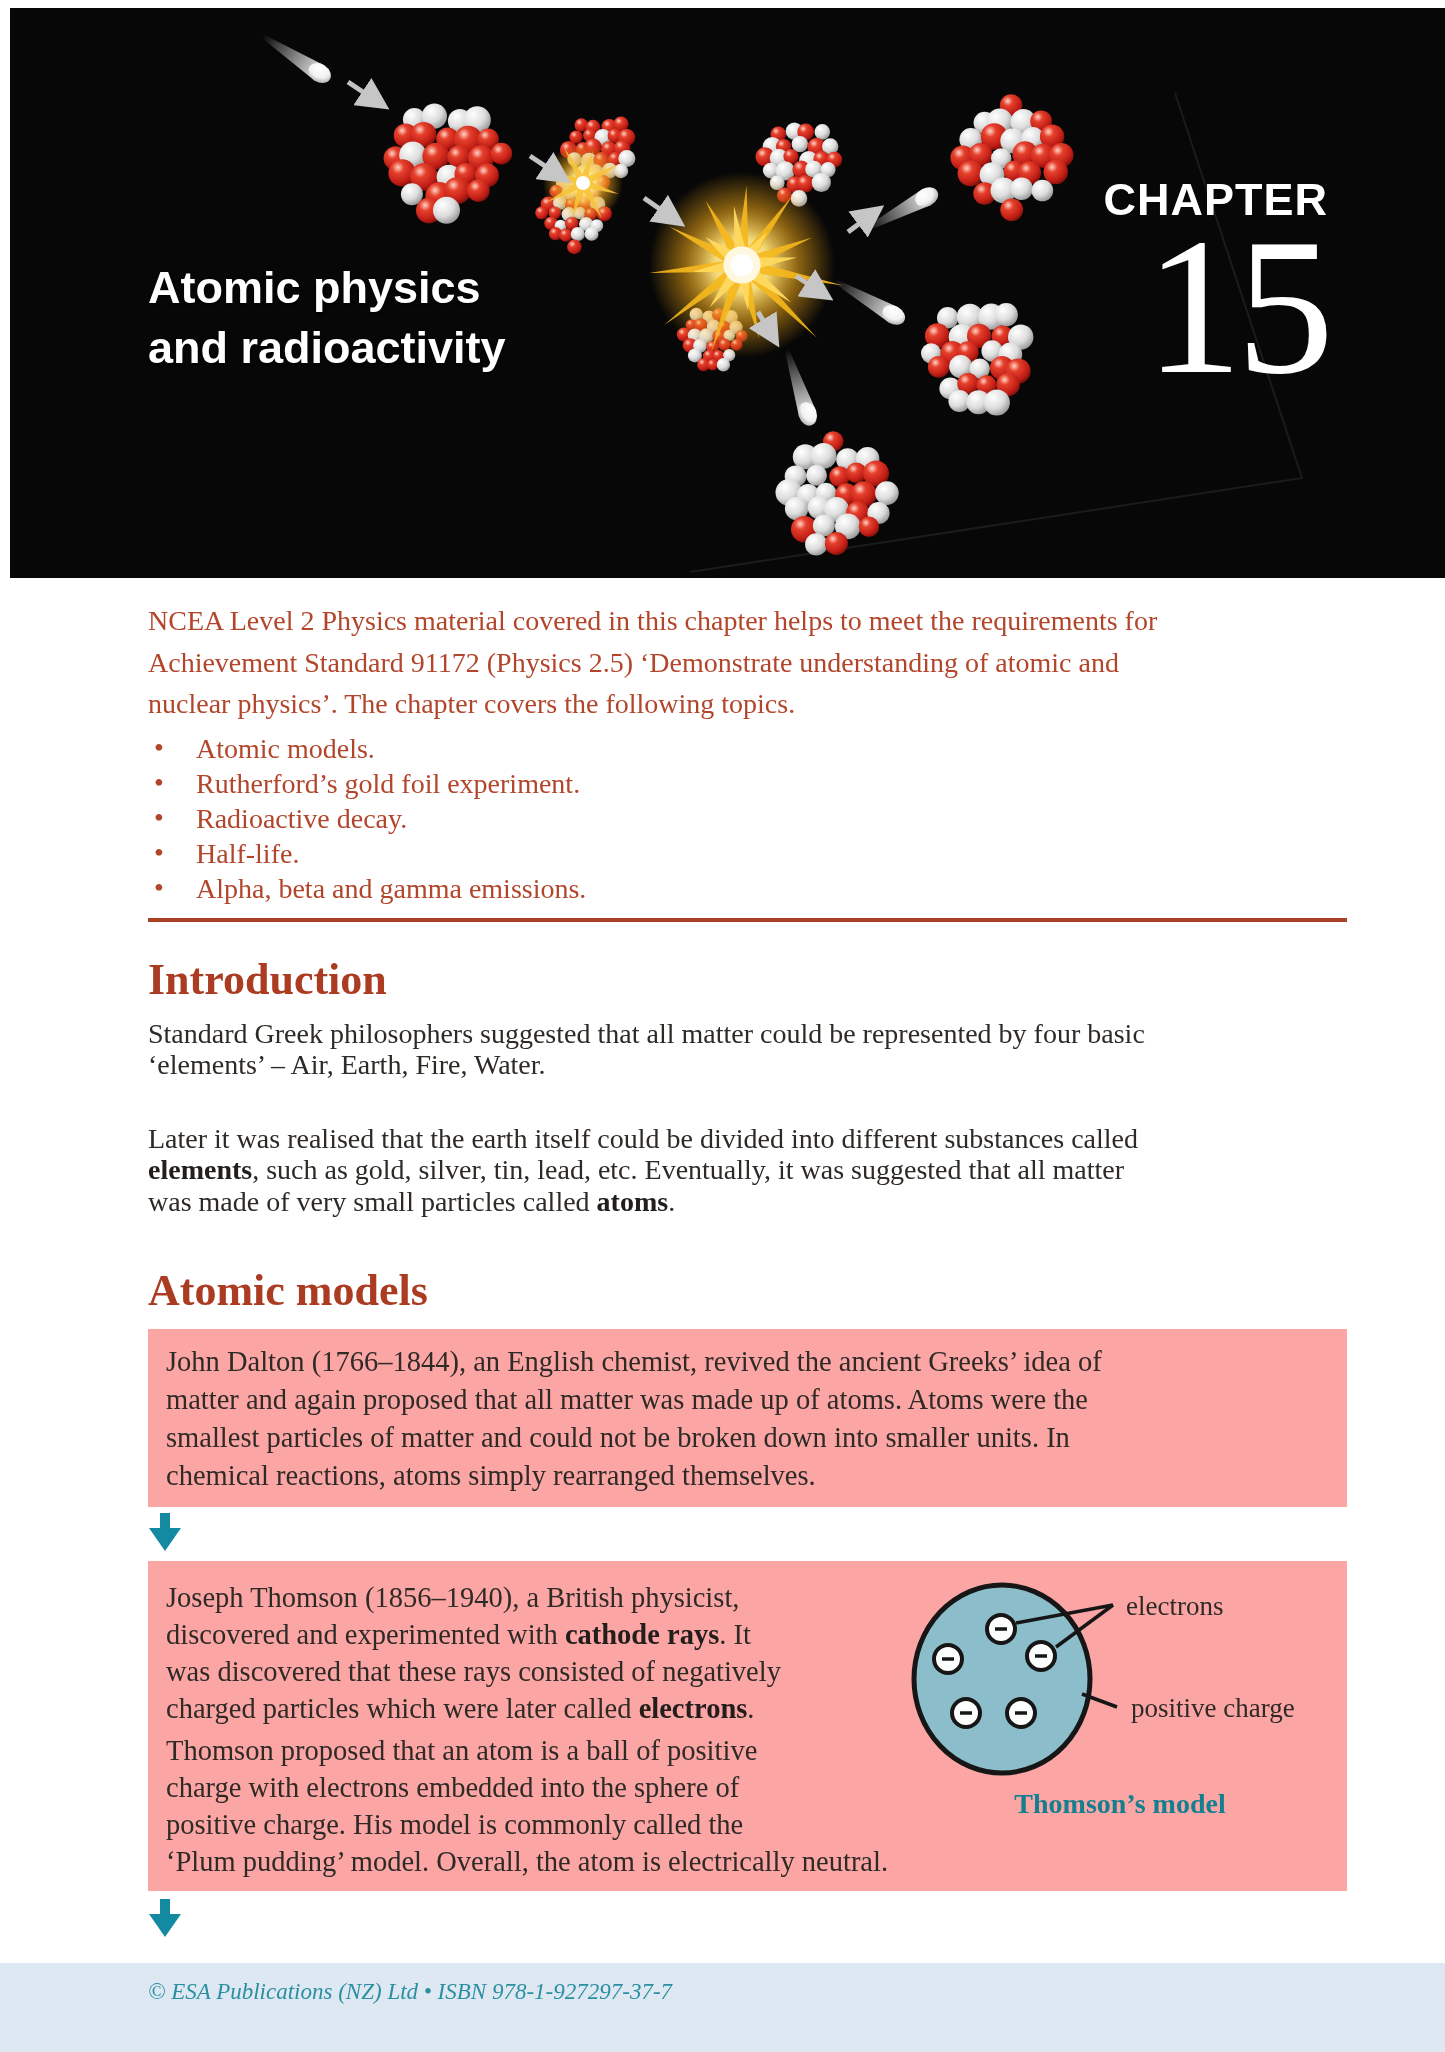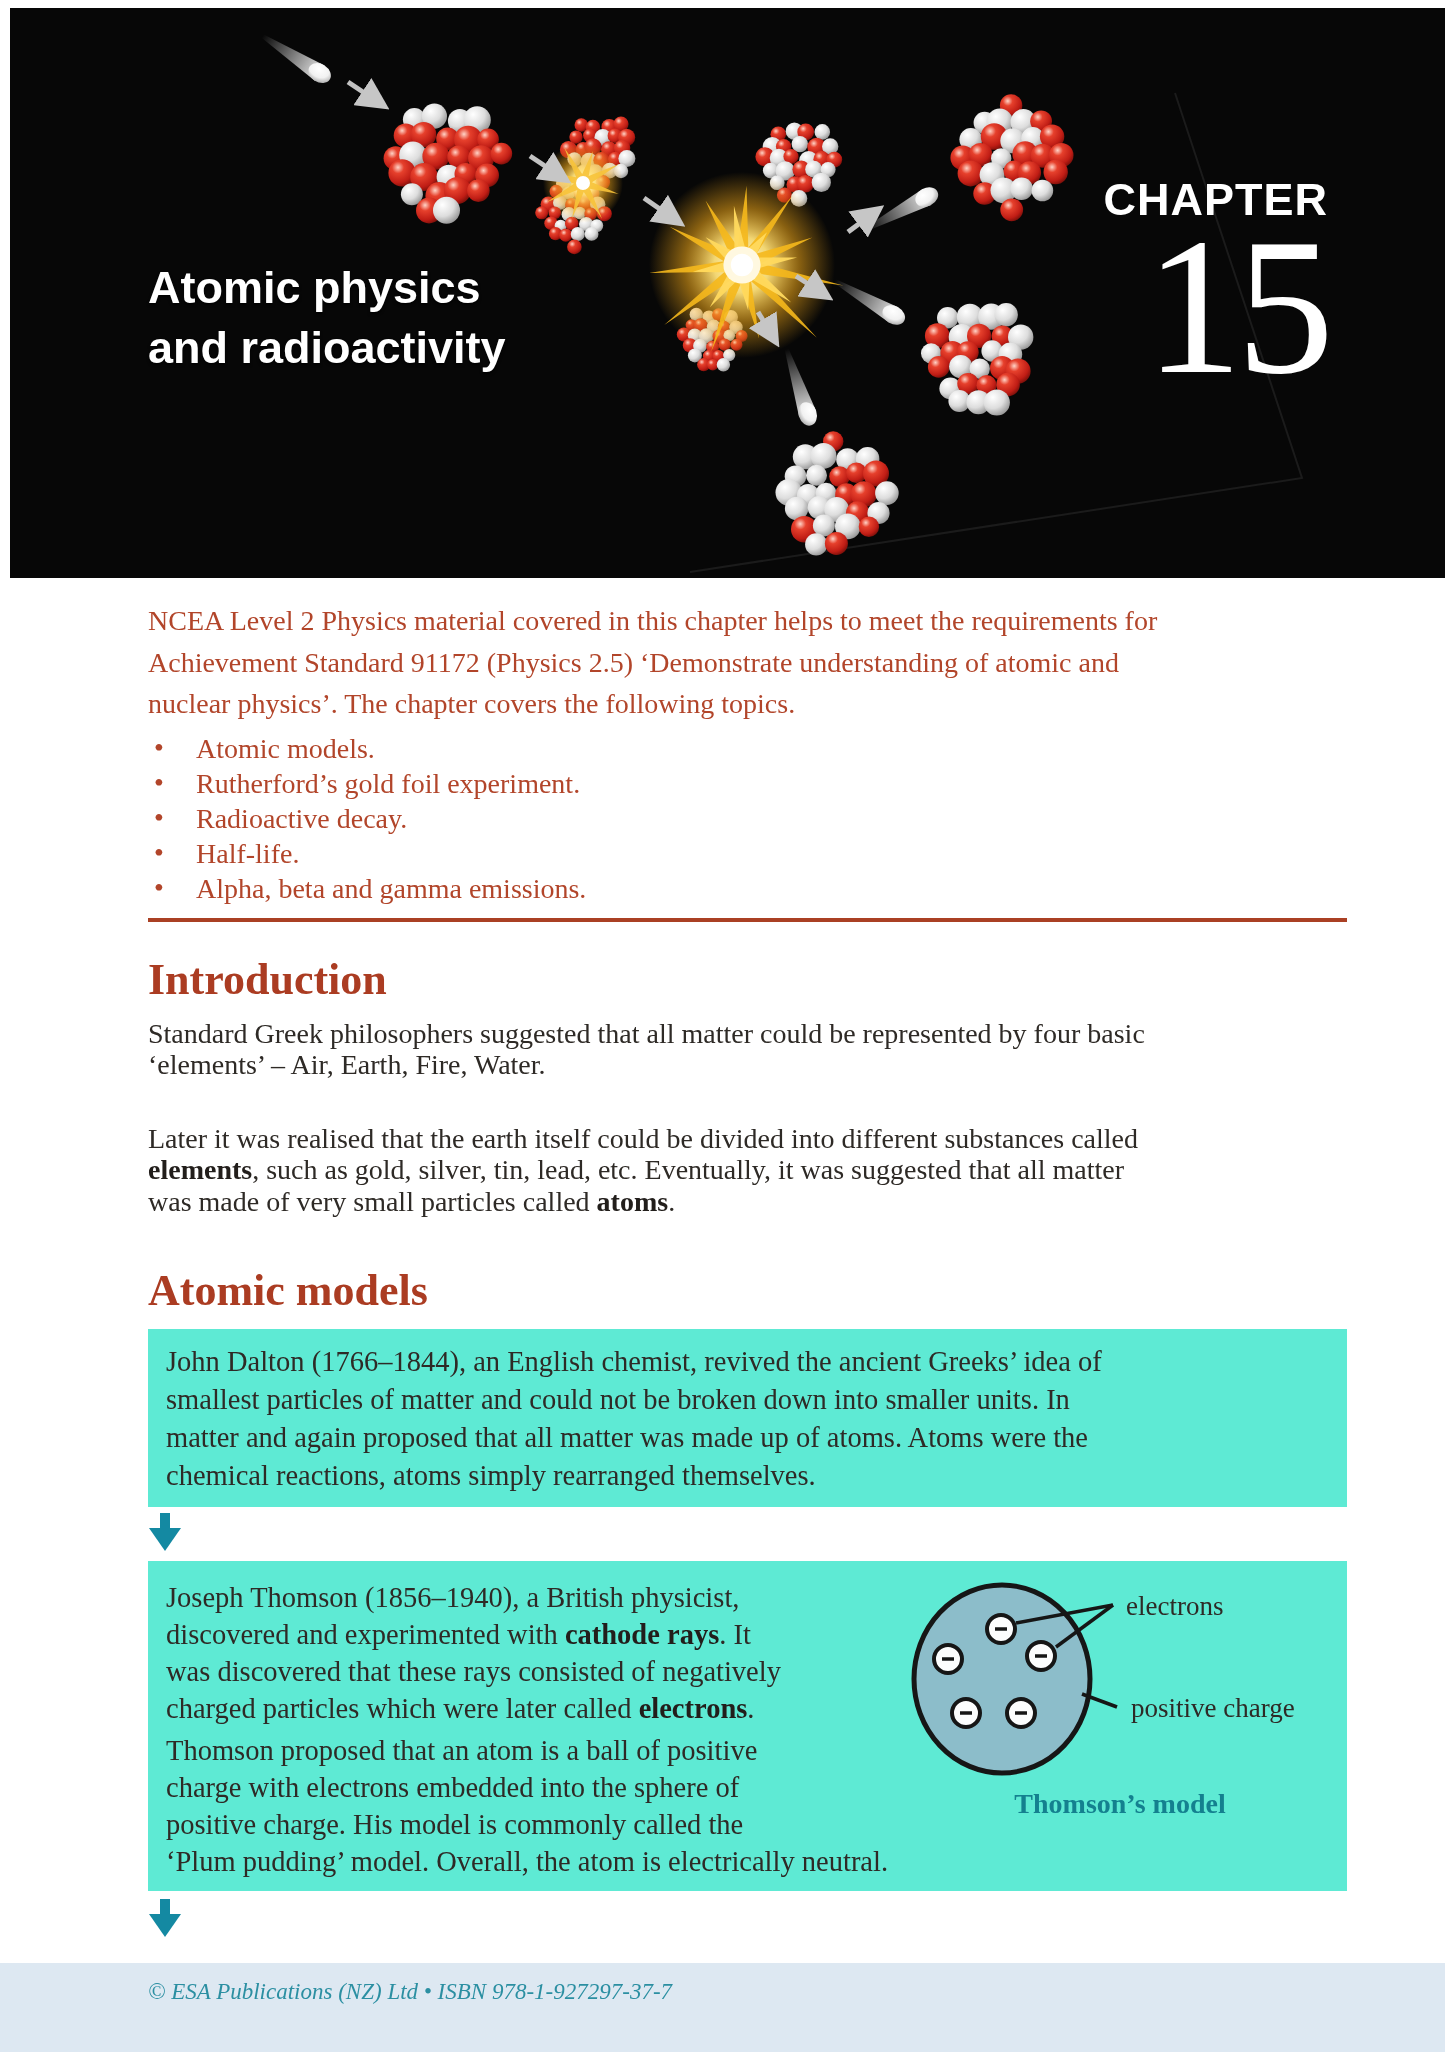--- a/index.html
+++ b/index.html
@@ -32,21 +32,21 @@
      font-size:44px;line-height:48px;}
   .h-intro{margin-top:34px;}
   .h-atomic{margin-top:50px;}
 
   .para{font-size:28px;line-height:31.5px;color:#2e2a26;}
   .para .ln{white-space:nowrap;}
   .p1{margin-top:14px;}
   .p2{margin-top:42px;}
   b{font-weight:bold;color:#221e1b;}
 
-  .bluebox{background:#5eead4;}
+  .bluebox{background:#fca5a5;}
   .box-dalton{margin-top:14px;padding:14px 18px 12px;font-size:28.5px;line-height:38px;}
   .box-thomson{margin-top:6px;position:relative;padding:18px 18px 16px;height:296px;
                font-size:28.5px;line-height:37px;}
   .box-thomson .ln{white-space:nowrap;}
   .box-thomson .ln.gap{margin-top:5px;}
 
   .tarrow{width:34px;height:38px;margin:0 auto;}
   .tarrow.a1{margin-top:6px;}
   .tarrow.a2{margin-top:8px;}
 
@@ -403,22 +403,22 @@
     <div class="para p2">
       <div class="ln"><span>Later it was realised that the earth itself could be divided into different substances called</span></div>
       <div class="ln"><b>elements</b><span>, such as gold, silver, tin, lead, etc. Eventually, it was suggested that all matter</span></div>
       <div class="ln"><span>was made of very small particles called </span><b>atoms</b><span>.</span></div>
     </div>
 
     <h2 class="h-atomic">Atomic models</h2>
 
     <div class="bluebox box-dalton">
       <div class="ln">John Dalton (1766–1844), an English chemist, revived the ancient Greeks’ idea of</div>
+      <div class="ln">matter and again proposed that all matter was made up of atoms. Atoms were the</div>
       <div class="ln">smallest particles of matter and could not be broken down into smaller units. In</div>
-      <div class="ln">matter and again proposed that all matter was made up of atoms. Atoms were the</div>
       <div class="ln">chemical reactions, atoms simply rearranged themselves.</div>
     </div>
 
     <svg class="tarrow a1" viewBox="0 0 34 38">
       <rect x="12" y="0" width="10" height="17" fill="#1489a2"></rect>
       <path d="M1,15 L33,15 L17,38 Z" fill="#1489a2"></path>
     </svg>
 
     <div class="bluebox box-thomson">
       <div class="ln"><span>Joseph Thomson (1856–1940), a British physicist,</span></div>

